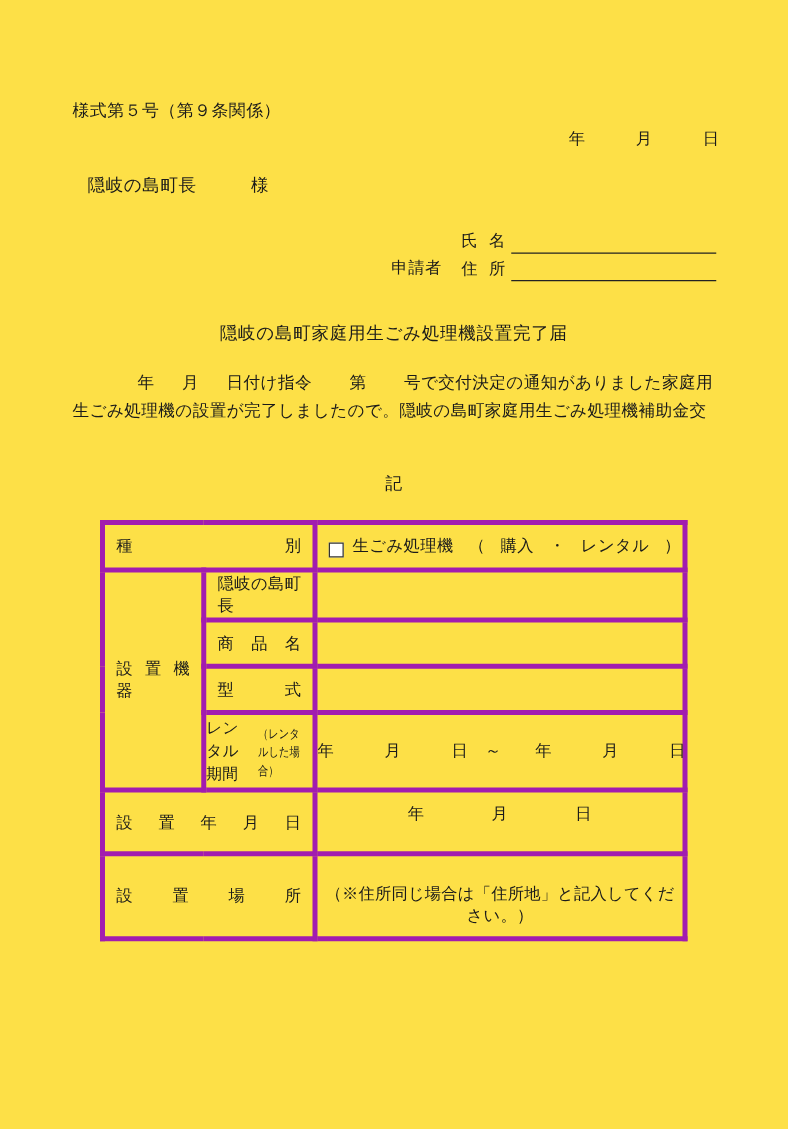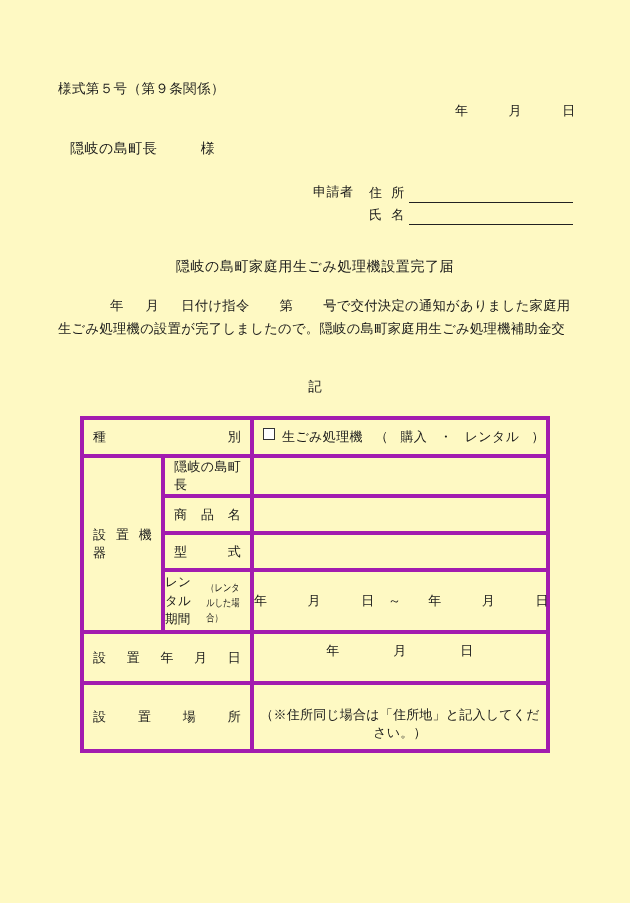--- a/index.html
+++ b/index.html
@@ -9,21 +9,21 @@
     background: #ffffff;
   }
   body {
     font-family: "Liberation Serif", "DejaVu Serif", serif;
     color: #1a1a1a;
   }
   #page {
     position: relative;
     width: 630px;
     height: 903px;
-    background: #fef9c3;
+    background: #fde047;
     overflow: hidden;
     box-sizing: border-box;
   }
 
   
   .abs { position: absolute; }
   .nowrap { white-space: pre; }
 
   .form-no {
     left: 58px;
@@ -136,21 +136,21 @@
     text-align-last: justify;
     padding: 0 9px;
     letter-spacing: 0.2px;
   }
 
   .cell-pad { padding: 0 8px; }
 
   .kind-row td { height: 34px; }
   .kind-content {
     display: flex;
-    align-items: flex-start;
+    align-items: flex-end;
     padding-left: 9px;
     letter-spacing: 0.4px;
   }
   .checkbox {
     display: inline-block;
     width: 10px;
     height: 10px;
     border: 1px solid #333;
     margin-right: 7px;
     flex: 0 0 10px;
@@ -212,27 +212,27 @@
 <div id="page">
 
   <div class="abs form-no nowrap">様式第５号（第９条関係）</div>
 
   <div class="abs date-line nowrap">年　　　月　　　日</div>
 
   <div class="abs addressee nowrap">隠岐の島町長　　　様</div>
 
   <div class="abs applicant">
     <div class="applicant-row">
-      <span class="applicant-title">申請者</span>
-      <span class="applicant-label">住 所</span>
+      <span class="applicant-title"></span>
+      <span class="applicant-label">氏 名</span>
       <span class="applicant-rule"></span>
     </div>
     <div class="applicant-row">
-      <span class="applicant-title"></span>
-      <span class="applicant-label">氏 名</span>
+      <span class="applicant-title">申請者</span>
+      <span class="applicant-label">住 所</span>
       <span class="applicant-rule"></span>
     </div>
   </div>
 
   <div class="abs doc-title">隠岐の島町家庭用生ごみ処理機設置完了届</div>
 
   <div class="abs body-text">
     <span class="indent"></span><span>年</span><span class="gap-s"></span><span>月</span><span class="gap-s"></span><span>日付け指令</span><span class="gap-m"></span><span>第</span><span class="gap-m"></span><span>号で交付決定の通知がありました家庭用</span><br><span>生ごみ処理機の設置が完了しましたので。隠岐の島町家庭用生ごみ処理機補助金交</span><br>
   </div>
 

